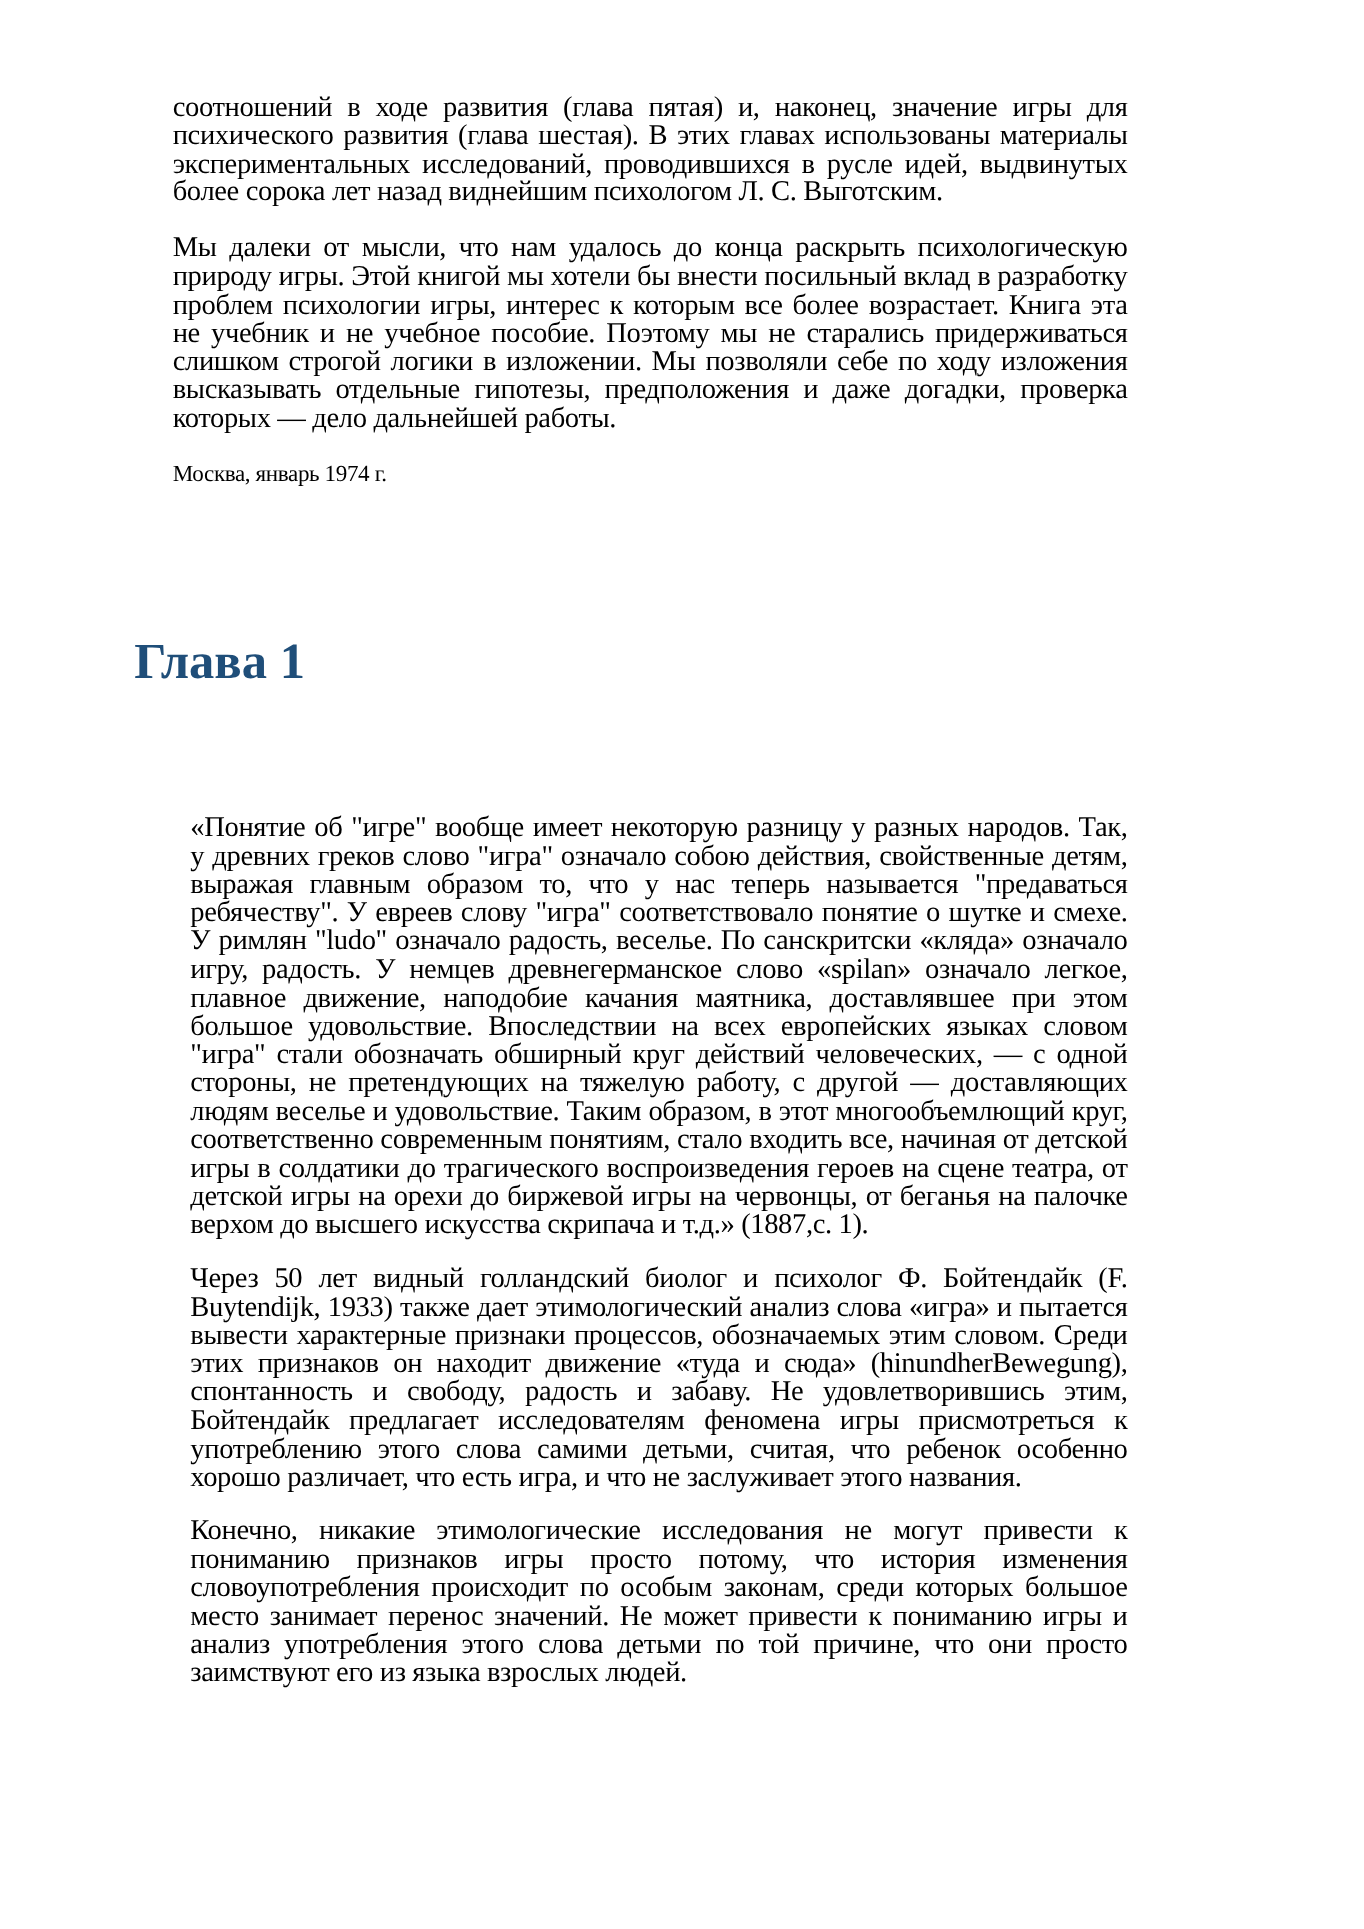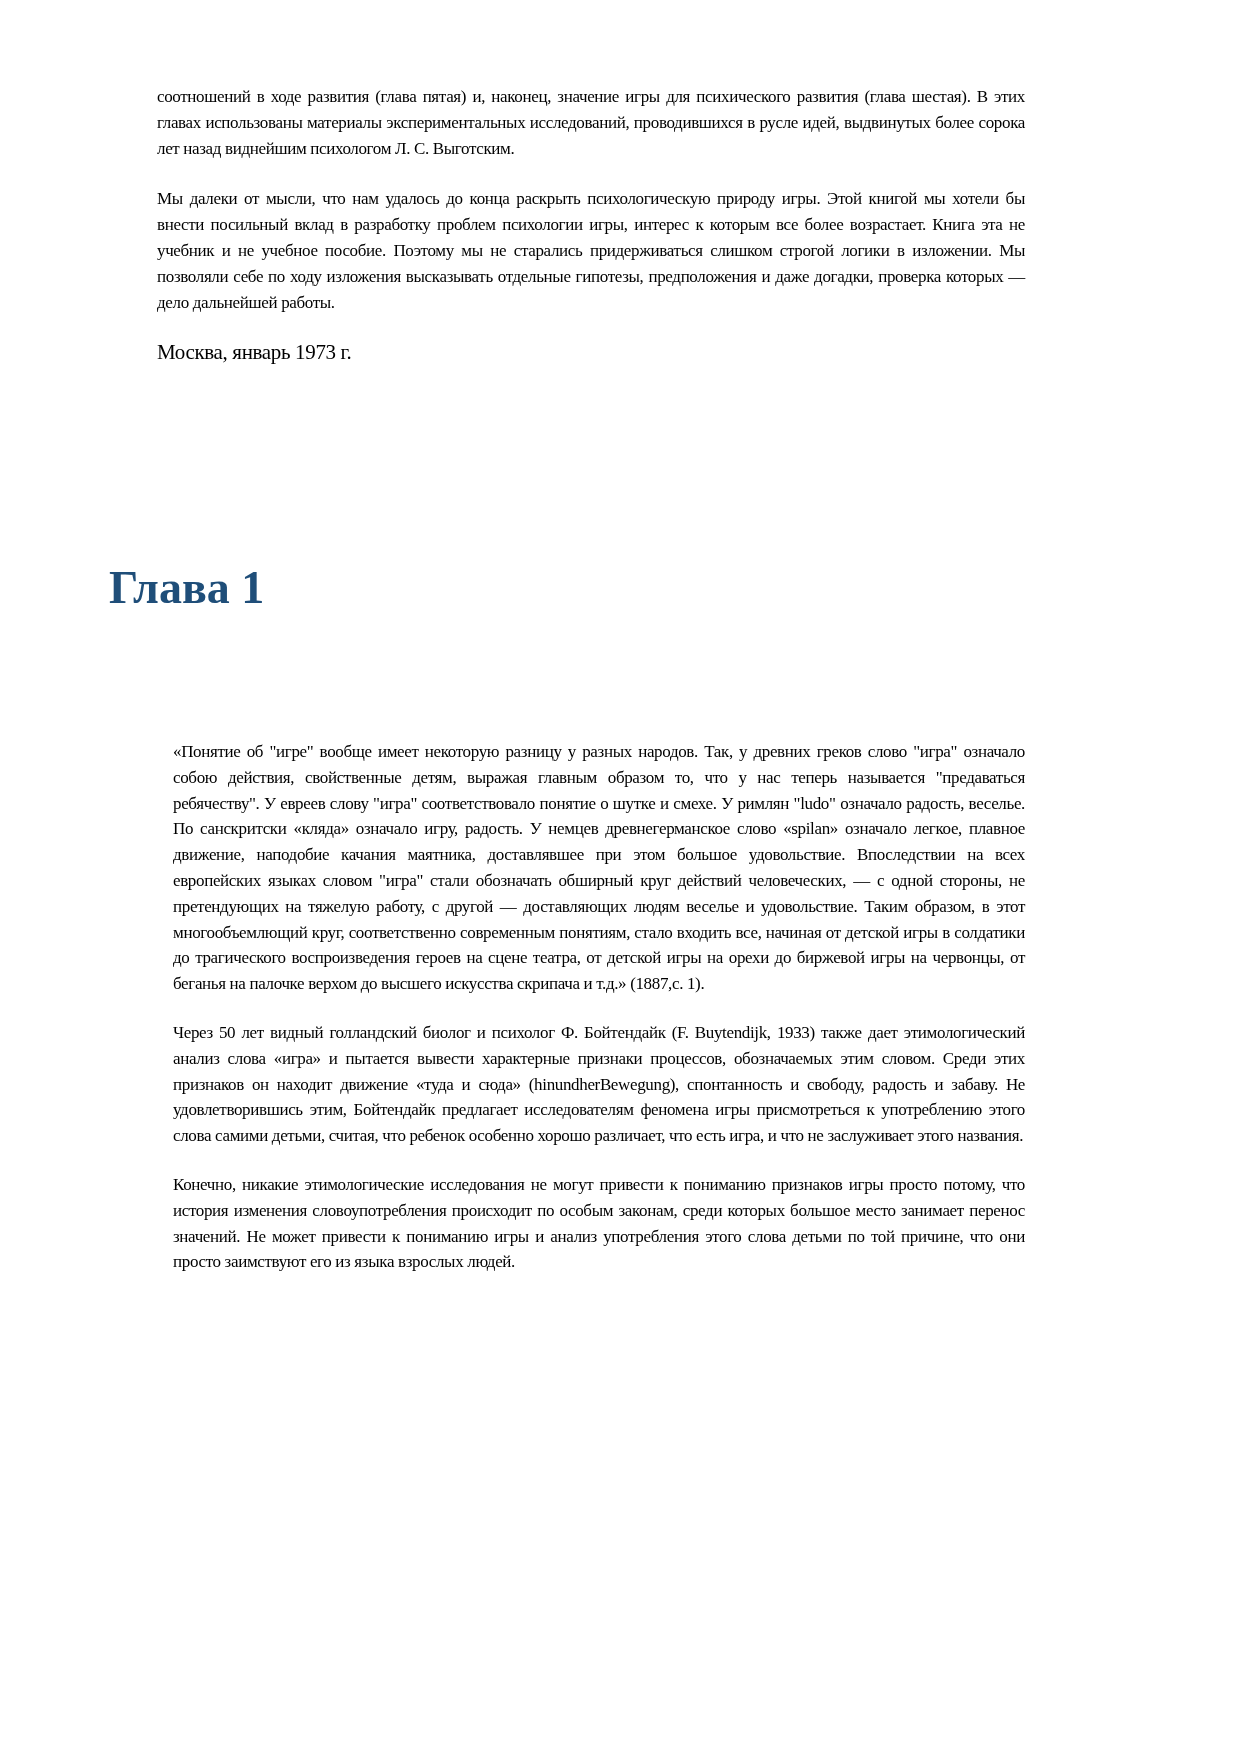--- a/index.html
+++ b/index.html
@@ -22,37 +22,37 @@
       width: 1240px;
       height: 1754px;
     }
     .section-intro {
       position: absolute;
       left: 157px;
       top: 84px;
       width: 868px;
     }
     .para {
-      font-size: 17px;
+      font-size: 26px;
       line-height: 25.8px;
       text-align: justify;
       margin: 0 0 25px 0;
       letter-spacing: -0.35px;
     }
     .signature {
       font-size: 21px;
       line-height: 25.8px;
       margin: 0;
       letter-spacing: -0.35px;
     }
     .chapter-heading {
       position: absolute;
       left: 105px;
       top: 554px;
-      margin: 4px;
+      margin: 17px;
       font-family: "Liberation Serif", "DejaVu Serif", serif;
       font-weight: bold;
       font-size: 46px;
       line-height: 60px;
       color: #1f4e79;
     }
     .section-chapter {
       position: absolute;
       left: 173px;
       top: 739px;
@@ -63,21 +63,21 @@
     }
   </style>
 </head>
 <body>
 
 <div class="page">
 
   <div class="section-intro">
     <p class="para">соотношений в ходе развития (глава пятая) и, наконец, значение игры для психического развития (глава шестая). В этих главах использованы материалы экспериментальных исследований, проводившихся в русле идей, выдвинутых более сорока лет назад виднейшим психологом Л. С. Выготским.</p>
     <p class="para">Мы далеки от мысли, что нам удалось до конца раскрыть психологическую природу игры. Этой книгой мы хотели бы внести посильный вклад в разработку проблем психологии игры, интерес к которым все более возрастает. Книга эта не учебник и не учебное пособие. Поэтому мы не старались придерживаться слишком строгой логики в изложении. Мы позволяли себе по ходу изложения высказывать отдельные гипотезы, предположения и даже догадки, проверка которых — дело дальнейшей работы.</p>
-    <p class="signature">Москва, январь 1973 г.</p>
+    <p class="signature">Москва, январь 1974 г.</p>
   </div>
 
   <h1 class="chapter-heading" style="color: rgb(31, 78, 121);">Глава 1</h1>
 
   <div class="section-chapter">
     <p class="para">«Понятие об "игре" вообще имеет некоторую разницу у разных народов. Так, у древних греков слово "игра" означало собою действия, свойственные детям, выражая главным образом то, что у нас теперь называется "предаваться ребячеству". У евреев слову "игра" соответствовало понятие о шутке и смехе. У римлян "ludo" означало радость, веселье. По санскритски «кляда» означало игру, радость. У немцев древнегерманское слово «spilan» означало легкое, плавное движение, наподобие качания маятника, доставлявшее при этом большое удовольствие. Впоследствии на всех европейских языках словом "игра" стали обозначать обширный круг действий человеческих, — с одной стороны, не претендующих на тяжелую работу, с другой — доставляющих людям веселье и удовольствие. Таким образом, в этот многообъемлющий круг, соответственно современным понятиям, стало входить все, начиная от детской игры в солдатики до трагического воспроизведения героев на сцене театра, от детской игры на орехи до биржевой игры на червонцы, от беганья на палочке верхом до высшего искусства скрипача и т.д.» (1887,с. 1).</p>
     <p class="para">Через 50 лет видный голландский биолог и психолог Ф. Бойтендайк (F. Buytendijk, 1933) также дает этимологический анализ слова «игра» и пытается вывести характерные признаки процессов, обозначаемых этим словом. Среди этих признаков он находит движение «туда и сюда» (hinundherBewegung), спонтанность и свободу, радость и забаву. Не удовлетворившись этим, Бойтендайк предлагает исследователям феномена игры присмотреться к употреблению этого слова самими детьми, считая, что ребенок особенно хорошо различает, что есть игра, и что не заслуживает этого названия.</p>
     <p class="para">Конечно, никакие этимологические исследования не могут привести к пониманию признаков игры просто потому, что история изменения словоупотребления происходит по особым законам, среди которых большое место занимает перенос значений. Не может привести к пониманию игры и анализ употребления этого слова детьми по той причине, что они просто заимствуют его из языка взрослых людей.</p>
   </div>
 

